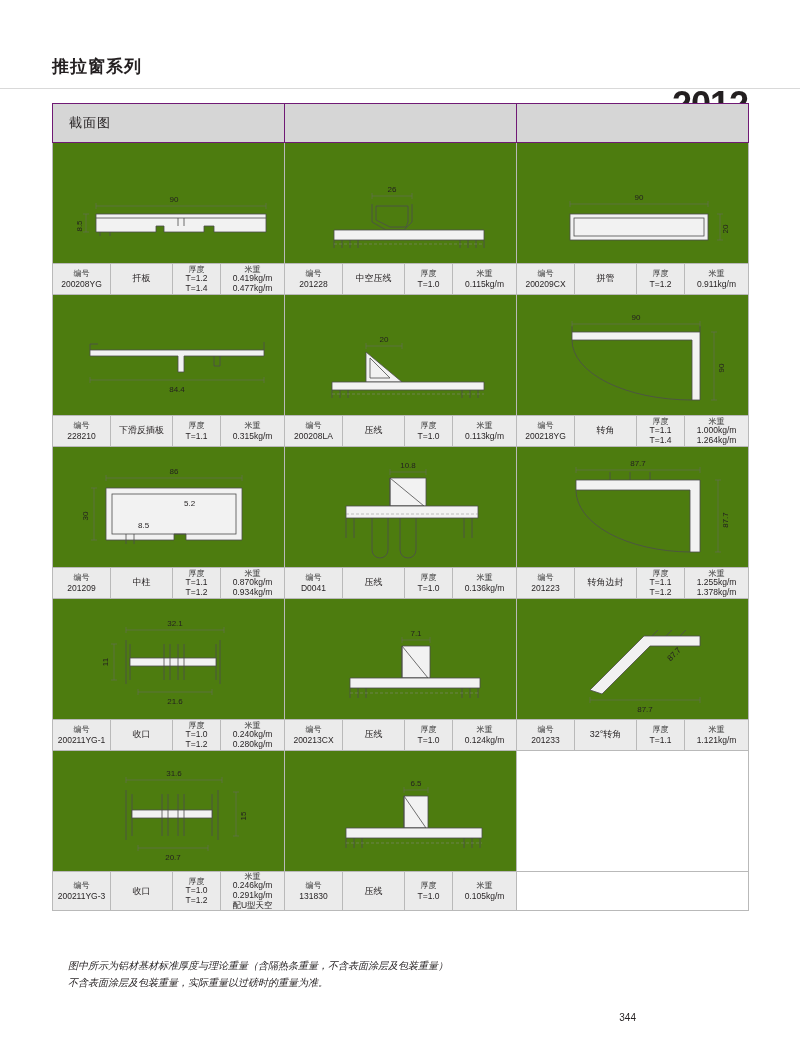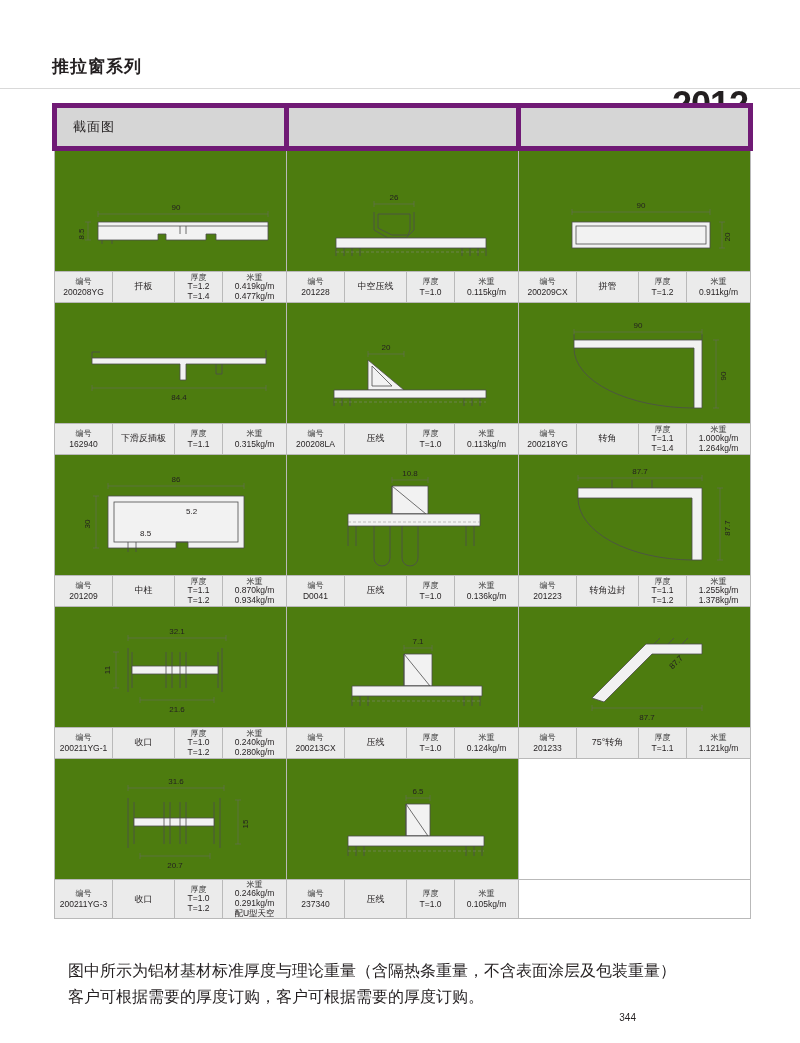--- a/index.html
+++ b/index.html
@@ -40,21 +40,21 @@
     position:absolute;left:52px;top:103px;
     width:696px;
     border-collapse:collapse;
     table-layout:fixed;
   }
   .table td{
     border:1px solid #b9b9b9;
     padding:0;
     vertical-align:middle;
   }
-  .topbar td{height:38px;background:#d6d6d6;border:5px solid #701a75;}
+  .topbar td{height:38px;background:#d6d6d6;border:1px solid #701a75;}
   .topbar .t1{background:#d6d6d6;}
   .topbar .label{
     padding-left:16px;font-size:13px;color:#231f20;letter-spacing:1px;
   }
   
   .draw{
     height:120px;position:relative;background:#4d7c0f;
   }
   .draw svg{display:block;margin:0 auto;}
   
@@ -68,21 +68,21 @@
   .spec.c-weight{width:64px;margin-top:44px;}
   .spec .hd{font-size:8px;color:#3a3a3a;}
   .spec .v{font-size:8.5px;}
   .spec.big{font-size:9px;}
   .two{line-height:1.15;}
   .tiny{font-size:6.5px;}
   .blank-cell{background:#fff;}
   
   .notes{
     position:absolute;left:68px;top:958px;width:640px;
-    font-size:16px;line-height:1.65;color:#231f20;
+    font-size:10px;line-height:1.65;color:#231f20;font-style:italic;
   }
   .pagenum{
     position:absolute;right:52px;top:1012px;
     font-size:10px;color:#231f20;
   }
   
   svg text{font-family:"Liberation Sans",sans-serif;font-size:8px;fill:#231f20;}
   .ln{stroke:#4d4d4d;stroke-width:0.8;fill:none;}
   .lnf{stroke:#4d4d4d;stroke-width:0.8;fill:#f2f2f2;}
   .dim{stroke:#6b6b6b;stroke-width:0.5;fill:none;}
@@ -258,21 +258,21 @@
               <path class="ln" d="M40 44 A120 60 0 0 0 160 104"></path>
               <path class="ln" d="M40 36 L40 30 M168 36 L168 30"></path>
             </g>
           </svg>
         </td>
       </tr>
 
       <tr>
         <td class="spec c-code">
           <div class="hd">编号</div>
-          <div class="v">162940</div>
+          <div class="v">228210</div>
         </td>
         <td class="spec c-name big">下滑反插板</td>
         <td class="spec c-thick">
           <div class="hd">厚度</div>
           <div class="v">T=1.1</div>
         </td>
         <td class="spec c-weight">
           <div class="hd">米重</div>
           <div class="v">0.315kg/m</div>
         </td>
@@ -478,21 +478,21 @@
         </td>
         <td class="spec c-weight">
           <div class="hd">米重</div>
           <div class="v">0.124kg/m</div>
         </td>
 
         <td class="spec c-code">
           <div class="hd">编号</div>
           <div class="v">201233</div>
         </td>
-        <td class="spec c-name big">75°转角</td>
+        <td class="spec c-name big">32°转角</td>
         <td class="spec c-thick">
           <div class="hd">厚度</div>
           <div class="v">T=1.1</div>
         </td>
         <td class="spec c-weight">
           <div class="hd">米重</div>
           <div class="v">1.121kg/m</div>
         </td>
       </tr>
 
@@ -545,37 +545,37 @@
           <div class="hd">厚度</div>
           <div class="v">T=1.0<br>T=1.2</div>
         </td>
         <td class="spec c-weight two tiny">
           <div class="hd">米重</div>
           <div class="v tiny">0.246kg/m<br>0.291kg/m<br>配U型天空</div>
         </td>
 
         <td class="spec c-code">
           <div class="hd">编号</div>
-          <div class="v">237340</div>
+          <div class="v">131830</div>
         </td>
         <td class="spec c-name big">压线</td>
         <td class="spec c-thick">
           <div class="hd">厚度</div>
           <div class="v">T=1.0</div>
         </td>
         <td class="spec c-weight">
           <div class="hd">米重</div>
           <div class="v">0.105kg/m</div>
         </td>
 
         <td class="spec blank-cell" colspan="4"></td>
       </tr>
 
     </tbody>
   </table>
 
   <div class="notes">
     <div>图中所示为铝材基材标准厚度与理论重量（含隔热条重量，不含表面涂层及包装重量）</div>
-    <div>客户可根据需要的厚度订购，客户可根据需要的厚度订购。</div>
+    <div>不含表面涂层及包装重量，实际重量以过磅时的重量为准。</div>
   </div>
   <div class="pagenum">344</div>
 
 </div>
 
 </body></html>

